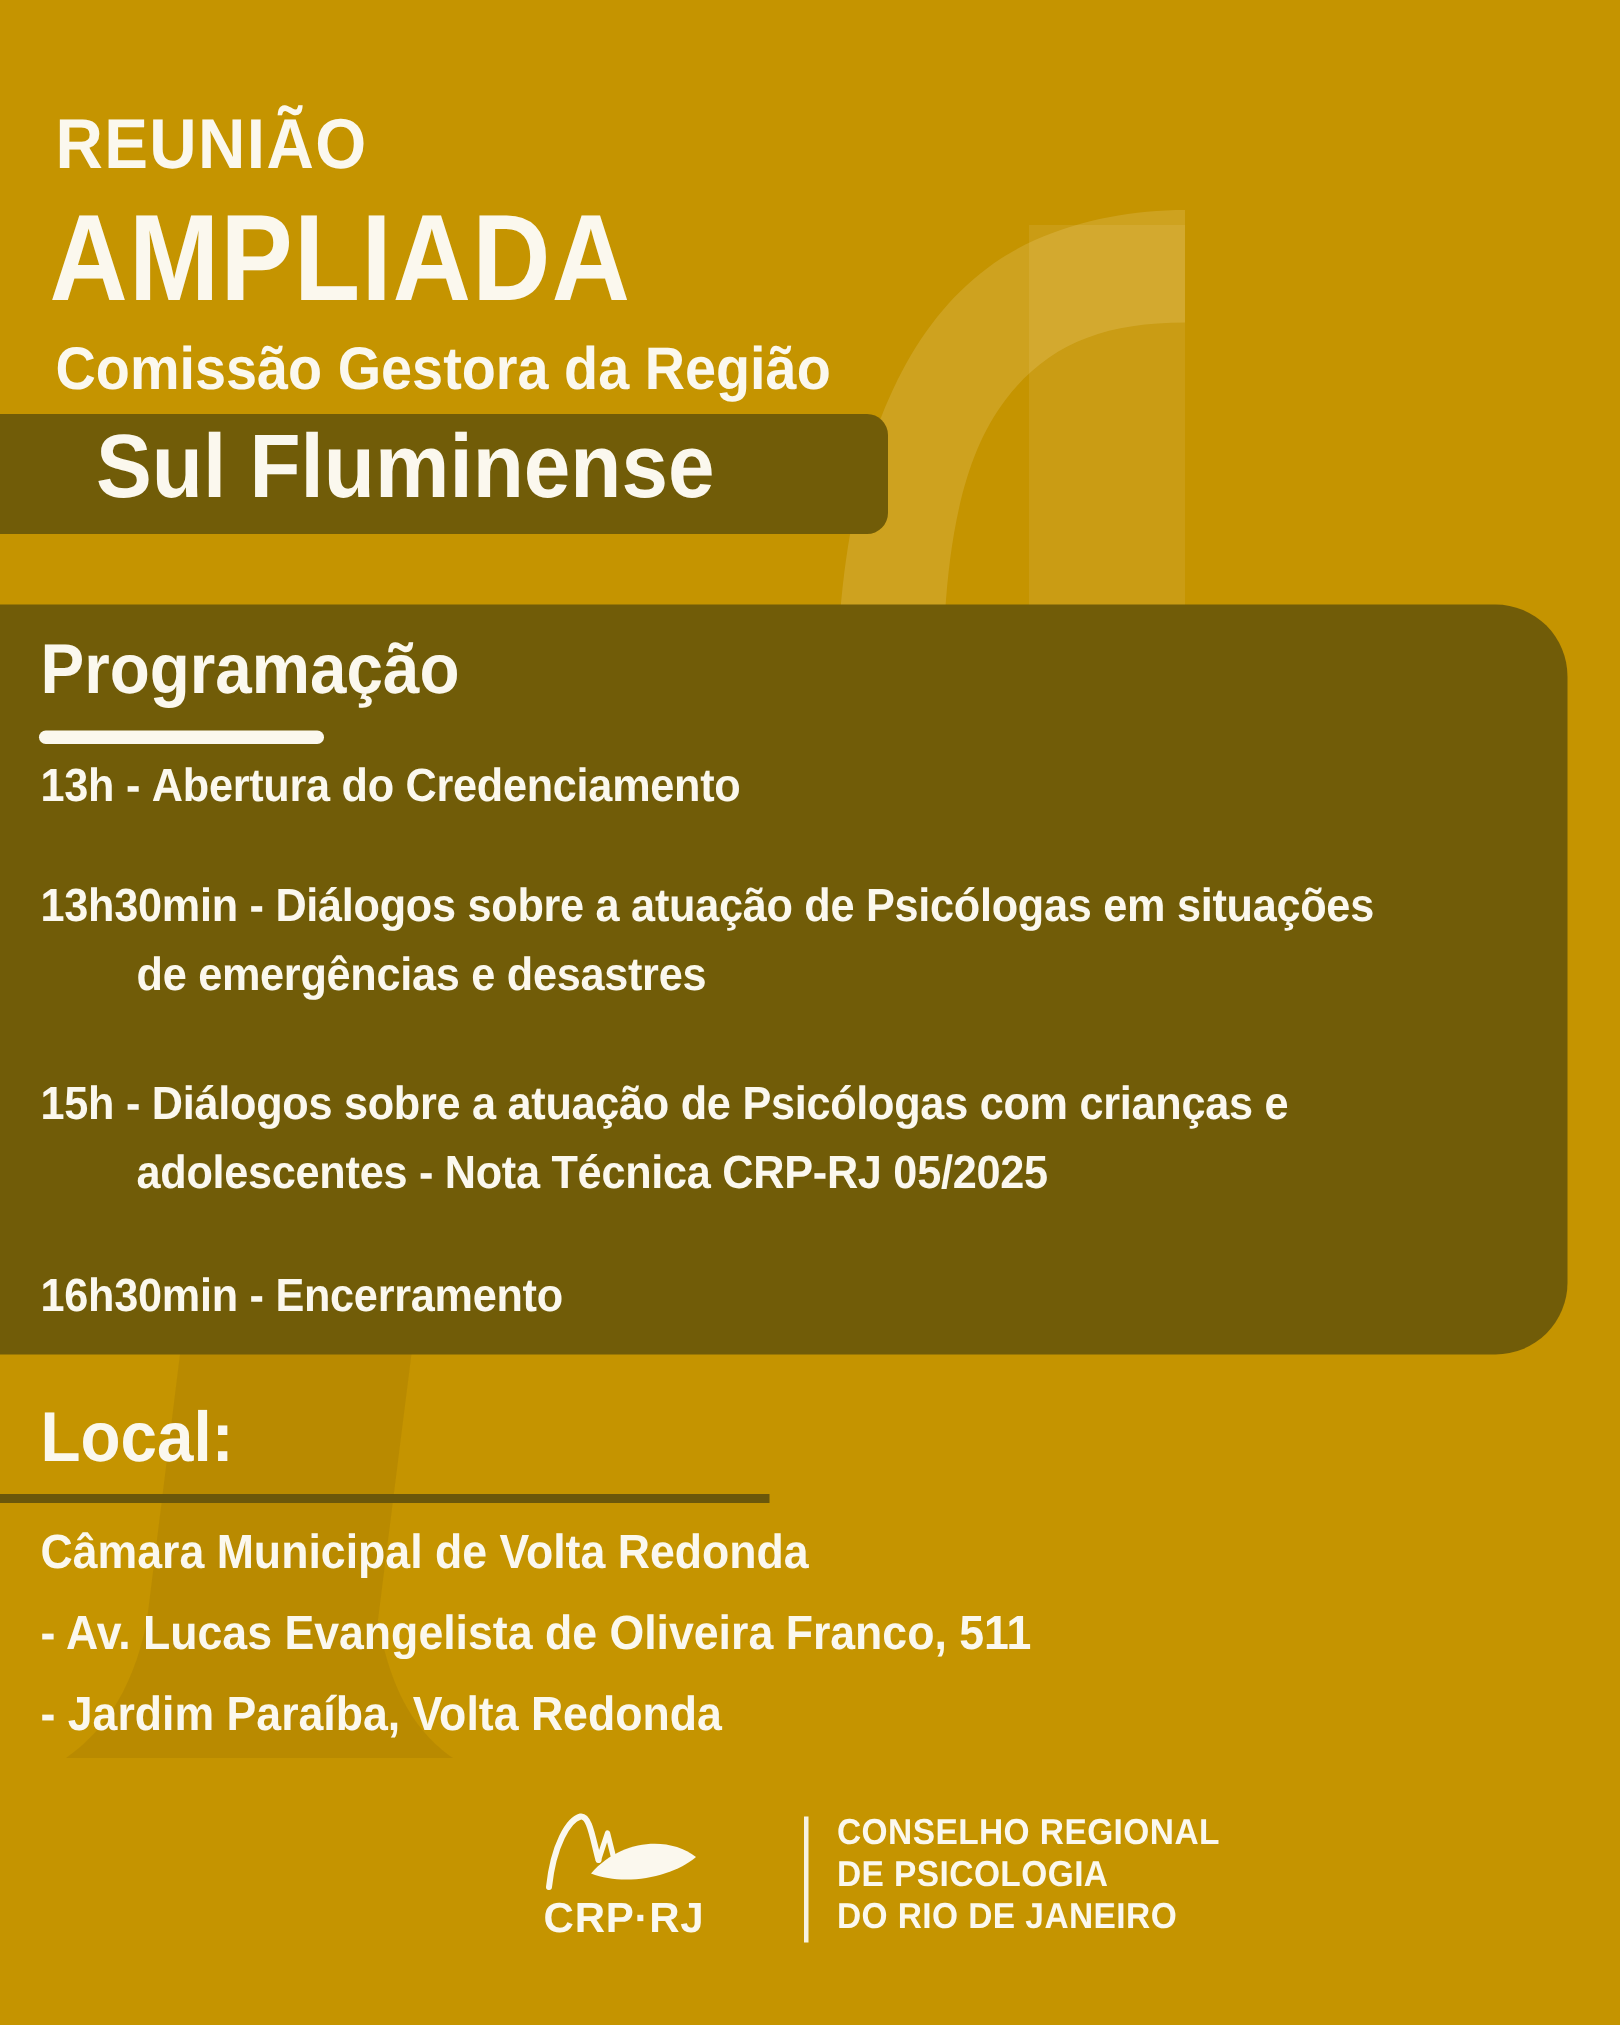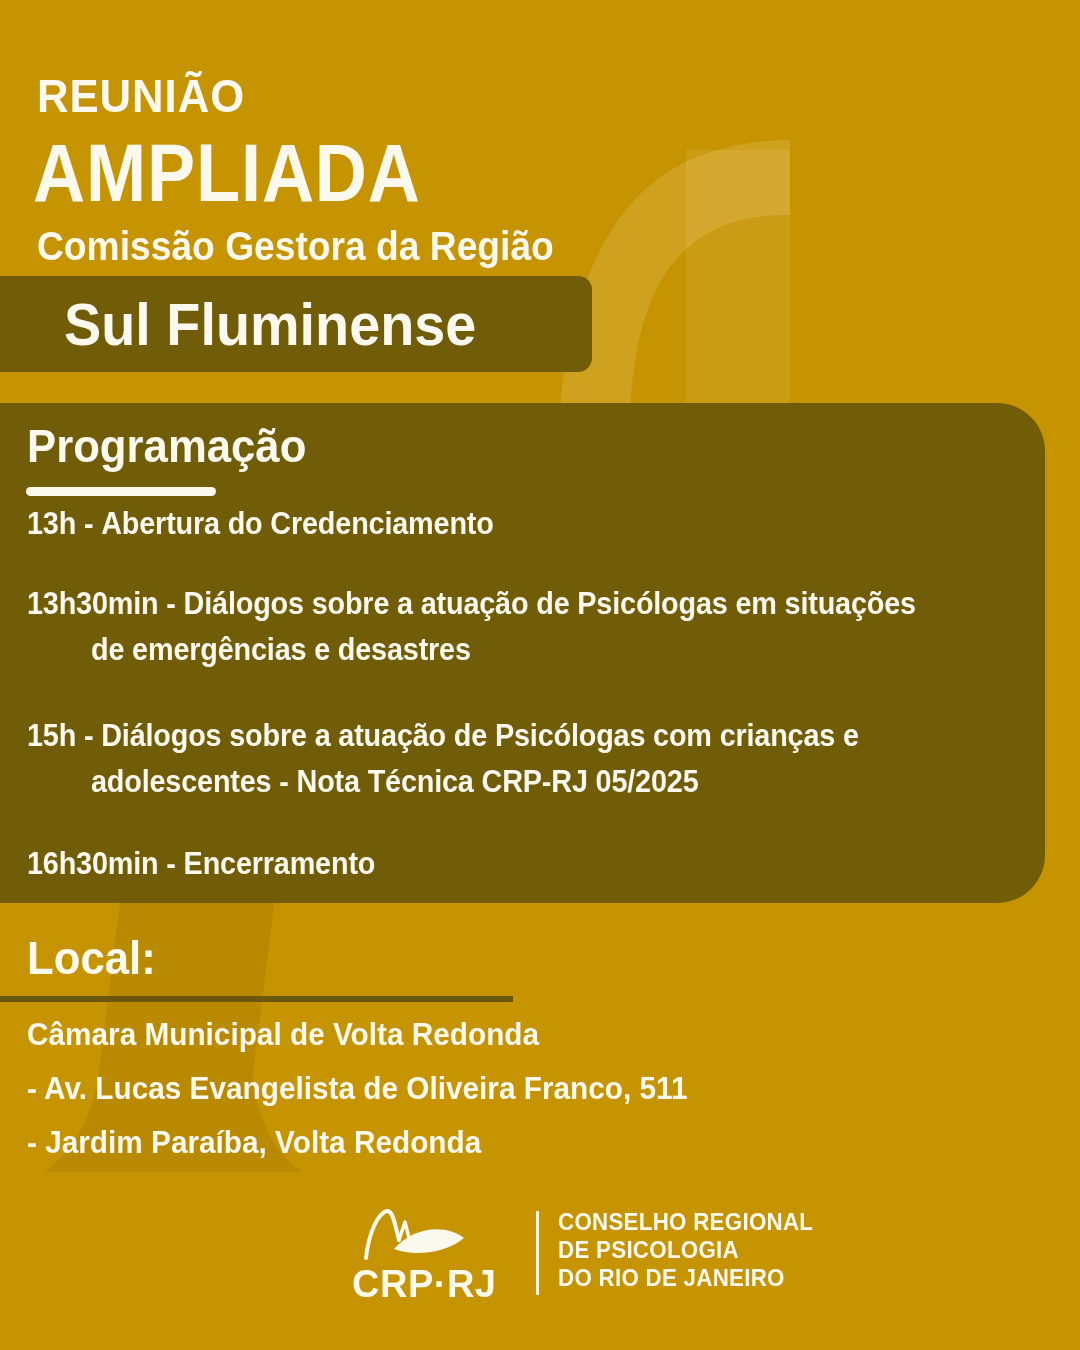--- a/index.html
+++ b/index.html
@@ -18,23 +18,23 @@
   
   #watermark-hook { left:0; top:0; width:1080px; height:1350px; pointer-events:none; }
 
   
   #title-line1 { left:37px; top:68px;  font-size:47px; font-weight:700; letter-spacing:1px; }
   #title-line2 { left:33px; top:126px; font-size:82px; font-weight:800; letter-spacing:1px; }
   #subtitle    { left:37px; top:224px; font-size:40px; font-weight:600; }
 
   
   #region-badge {
-    left:0; top:276px; width:592px; height:96px;
+    left:0; top:276px; width:592px; height:80px;
     background:#715C08; border-radius:0 14px 14px 0;
-    display:flex; align-items:center;
+    display:flex; 
   }
   #region-badge span { margin-left:64px; font-size:60px; font-weight:700; }
 
   
   #program-panel {
     left:0; top:403px; width:1045px; height:500px;
     background:#715C08; border-radius:0 48px 48px 0;
   }
   #program-heading { left:27px; top:418px; font-size:47px; font-weight:800; }
   #program-underline { left:26px; top:487px; width:190px; height:9px; background:#FBF8EE; border-radius:5px; }
@@ -50,21 +50,21 @@
   
   #local-heading { left:27px; top:930px; font-size:47px; font-weight:800; }
   #local-underline { left:0; top:996px; width:513px; height:6px; background:#6B570B; }
   .addr-line { left:27px; font-size:32px; font-weight:700; }
   #addr-line1 { top:1016px; }
   #addr-line2 { top:1070px; }
   #addr-line3 { top:1124px; }
 
   
   #logo-glyph { left:360px; top:1206px; width:112px; height:58px; }
-  #logo-acronym { left:352px; top:1263px; width:128px; text-align:center; font-size:38px; font-weight:700; letter-spacing:0.5px; }
+  #logo-acronym { left:352px; top:1263px; width:128px; text-align:center; font-size:28px; font-weight:700; letter-spacing:0.5px; }
   #logo-divider { left:536px; top:1211px; width:3px; height:84px; background:#FBF8EE; opacity:0.95; }
   .org-line { left:558px; font-size:24px; font-weight:700; letter-spacing:0.3px; }
   #org-line1 { top:1208px; }
   #org-line2 { top:1236px; }
   #org-line3 { top:1264px; }
 </style>
 </head>
 <body>
 
 <svg id="watermark-hook" class="abs" viewBox="0 0 1080 1350" xmlns="http://www.w3.org/2000/svg" aria-hidden="true">

